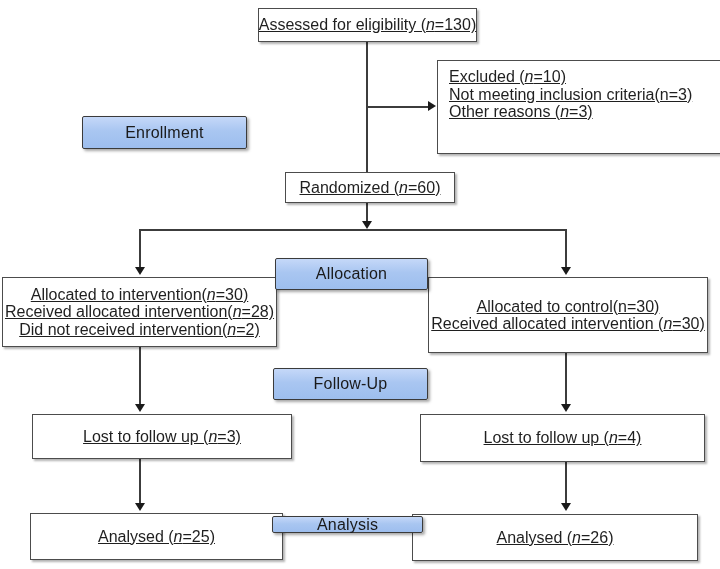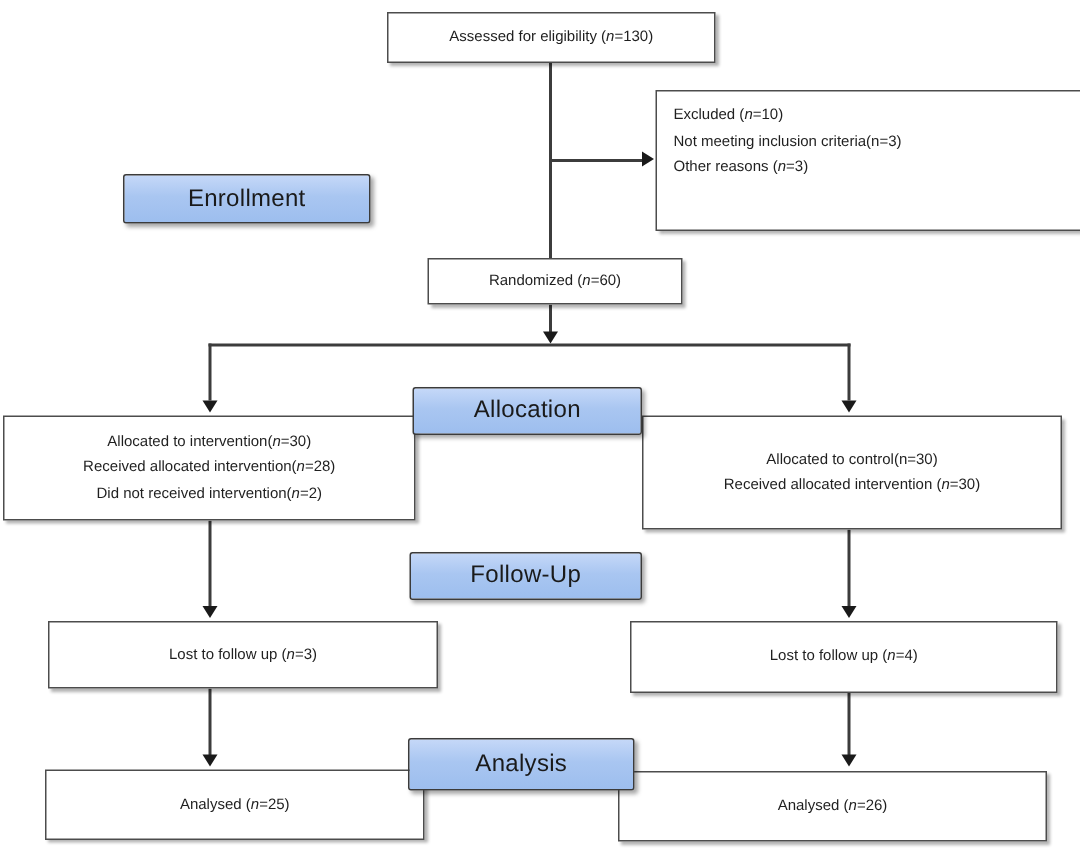--- a/index.html
+++ b/index.html
@@ -3,22 +3,23 @@
 <meta charset="utf-8">
 <style>
   html,body{margin:0;padding:0;background:#ffffff;}
   .canvas{
     position:relative;width:720px;height:569px;background:#ffffff;
     font-family:"Liberation Sans",sans-serif;color:#1f1f1f;overflow:hidden;
   }
   
   .box{
     position:absolute;background:#ffffff;border:1.5px solid #4c4c4c;
-    box-sizing:border-box;z-index:2;font-size:10px;
+    box-sizing:border-box;z-index:2;font-size:16px;
     box-shadow:2px 2px 2px rgba(0,0,0,0.30);
+    text-decoration:underline;
   }
   .box.center{display:flex;flex-direction:column;justify-content:center;align-items:center;text-align:center;}
   .box.leftalign{padding:7px 4px 0 11px;text-align:left;}
   .bl{line-height:17.5px;white-space:nowrap;}
   
   .stage{
     position:absolute;z-index:3;display:flex;align-items:center;justify-content:center;
     background:linear-gradient(180deg,#c5d8f8 0%,#a9c6f1 45%,#9dbeee 100%);
     border:1.5px solid #3b3b3b;border-radius:2px;box-sizing:border-box;
     font-size:16px;color:#1a1a1a;letter-spacing:0.2px;
@@ -108,17 +109,17 @@
   </div>
 
   <div class="stage" style="left:275px;top:258px;width:153px;height:32px">
     <span>Allocation</span>
   </div>
 
   <div class="stage" style="left:273px;top:368px;width:155px;height:32px">
     <span>Follow-Up</span>
   </div>
 
-  <div class="stage" style="left:272px;top:492px;width:151px;height:35px">
+  <div class="stage" style="left:272px;top:516px;width:151px;height:17px">
     <span>Analysis</span>
   </div>
 
 </div>
 
 </body></html>

